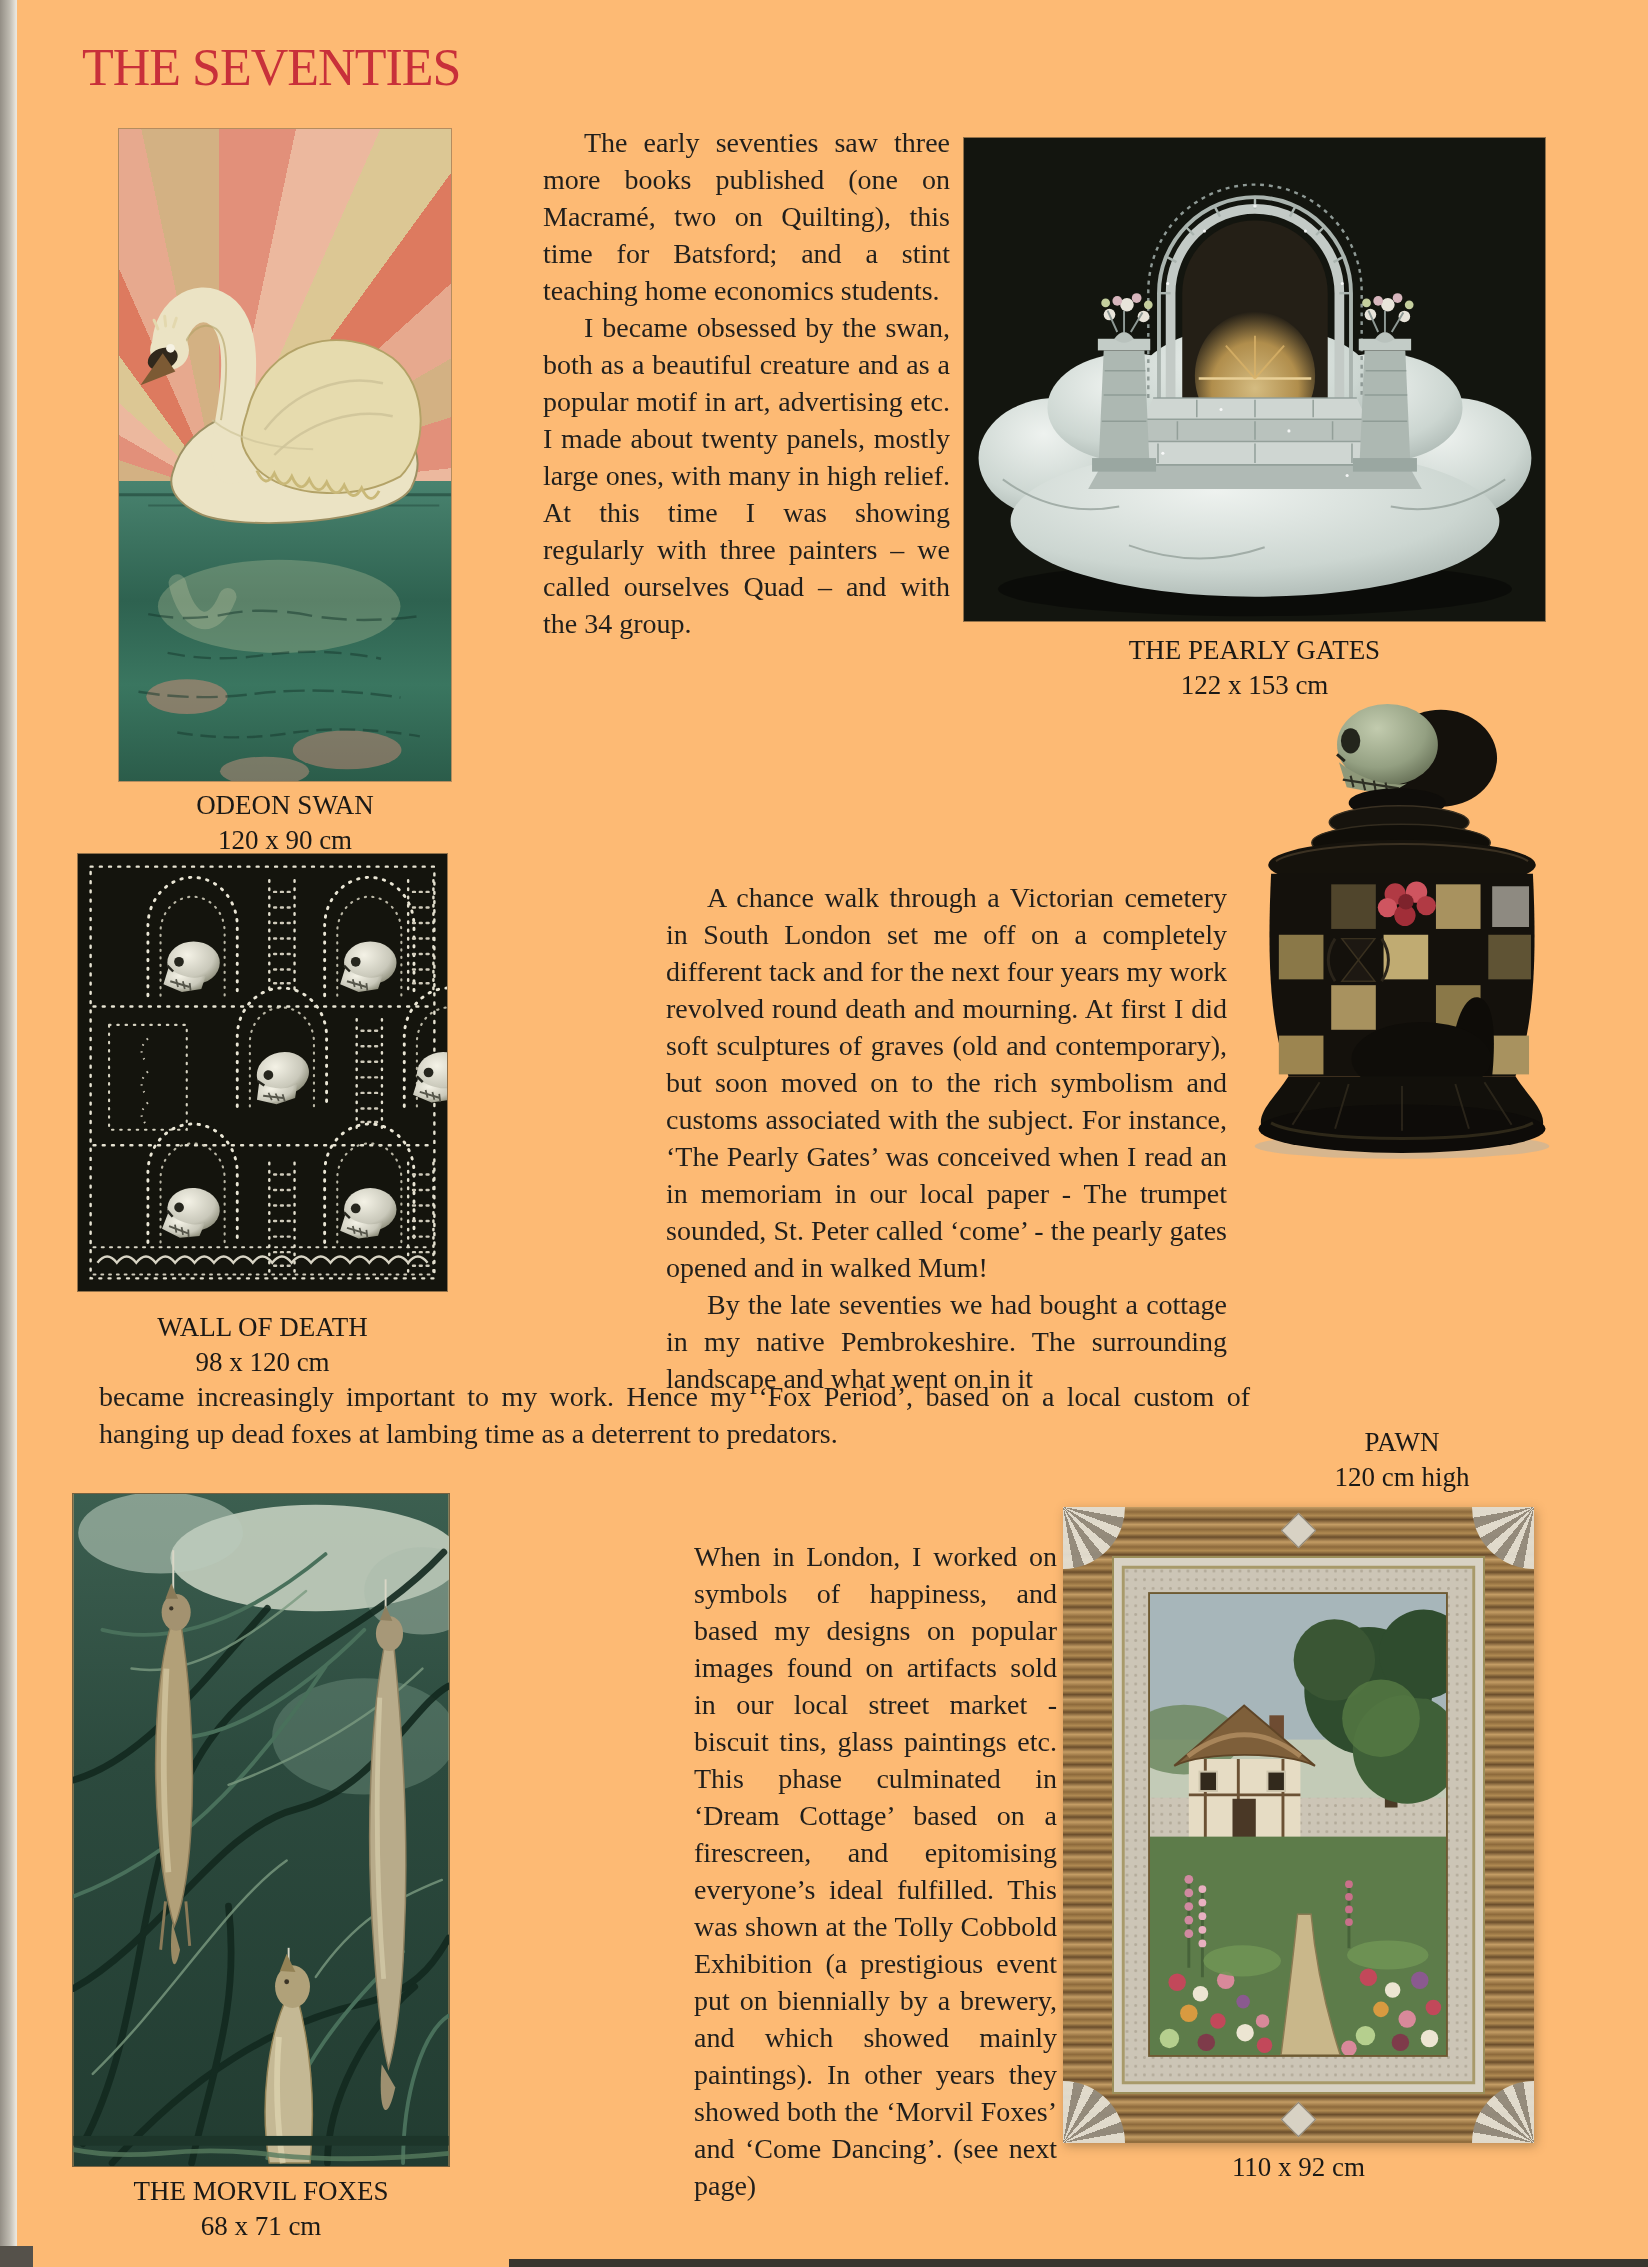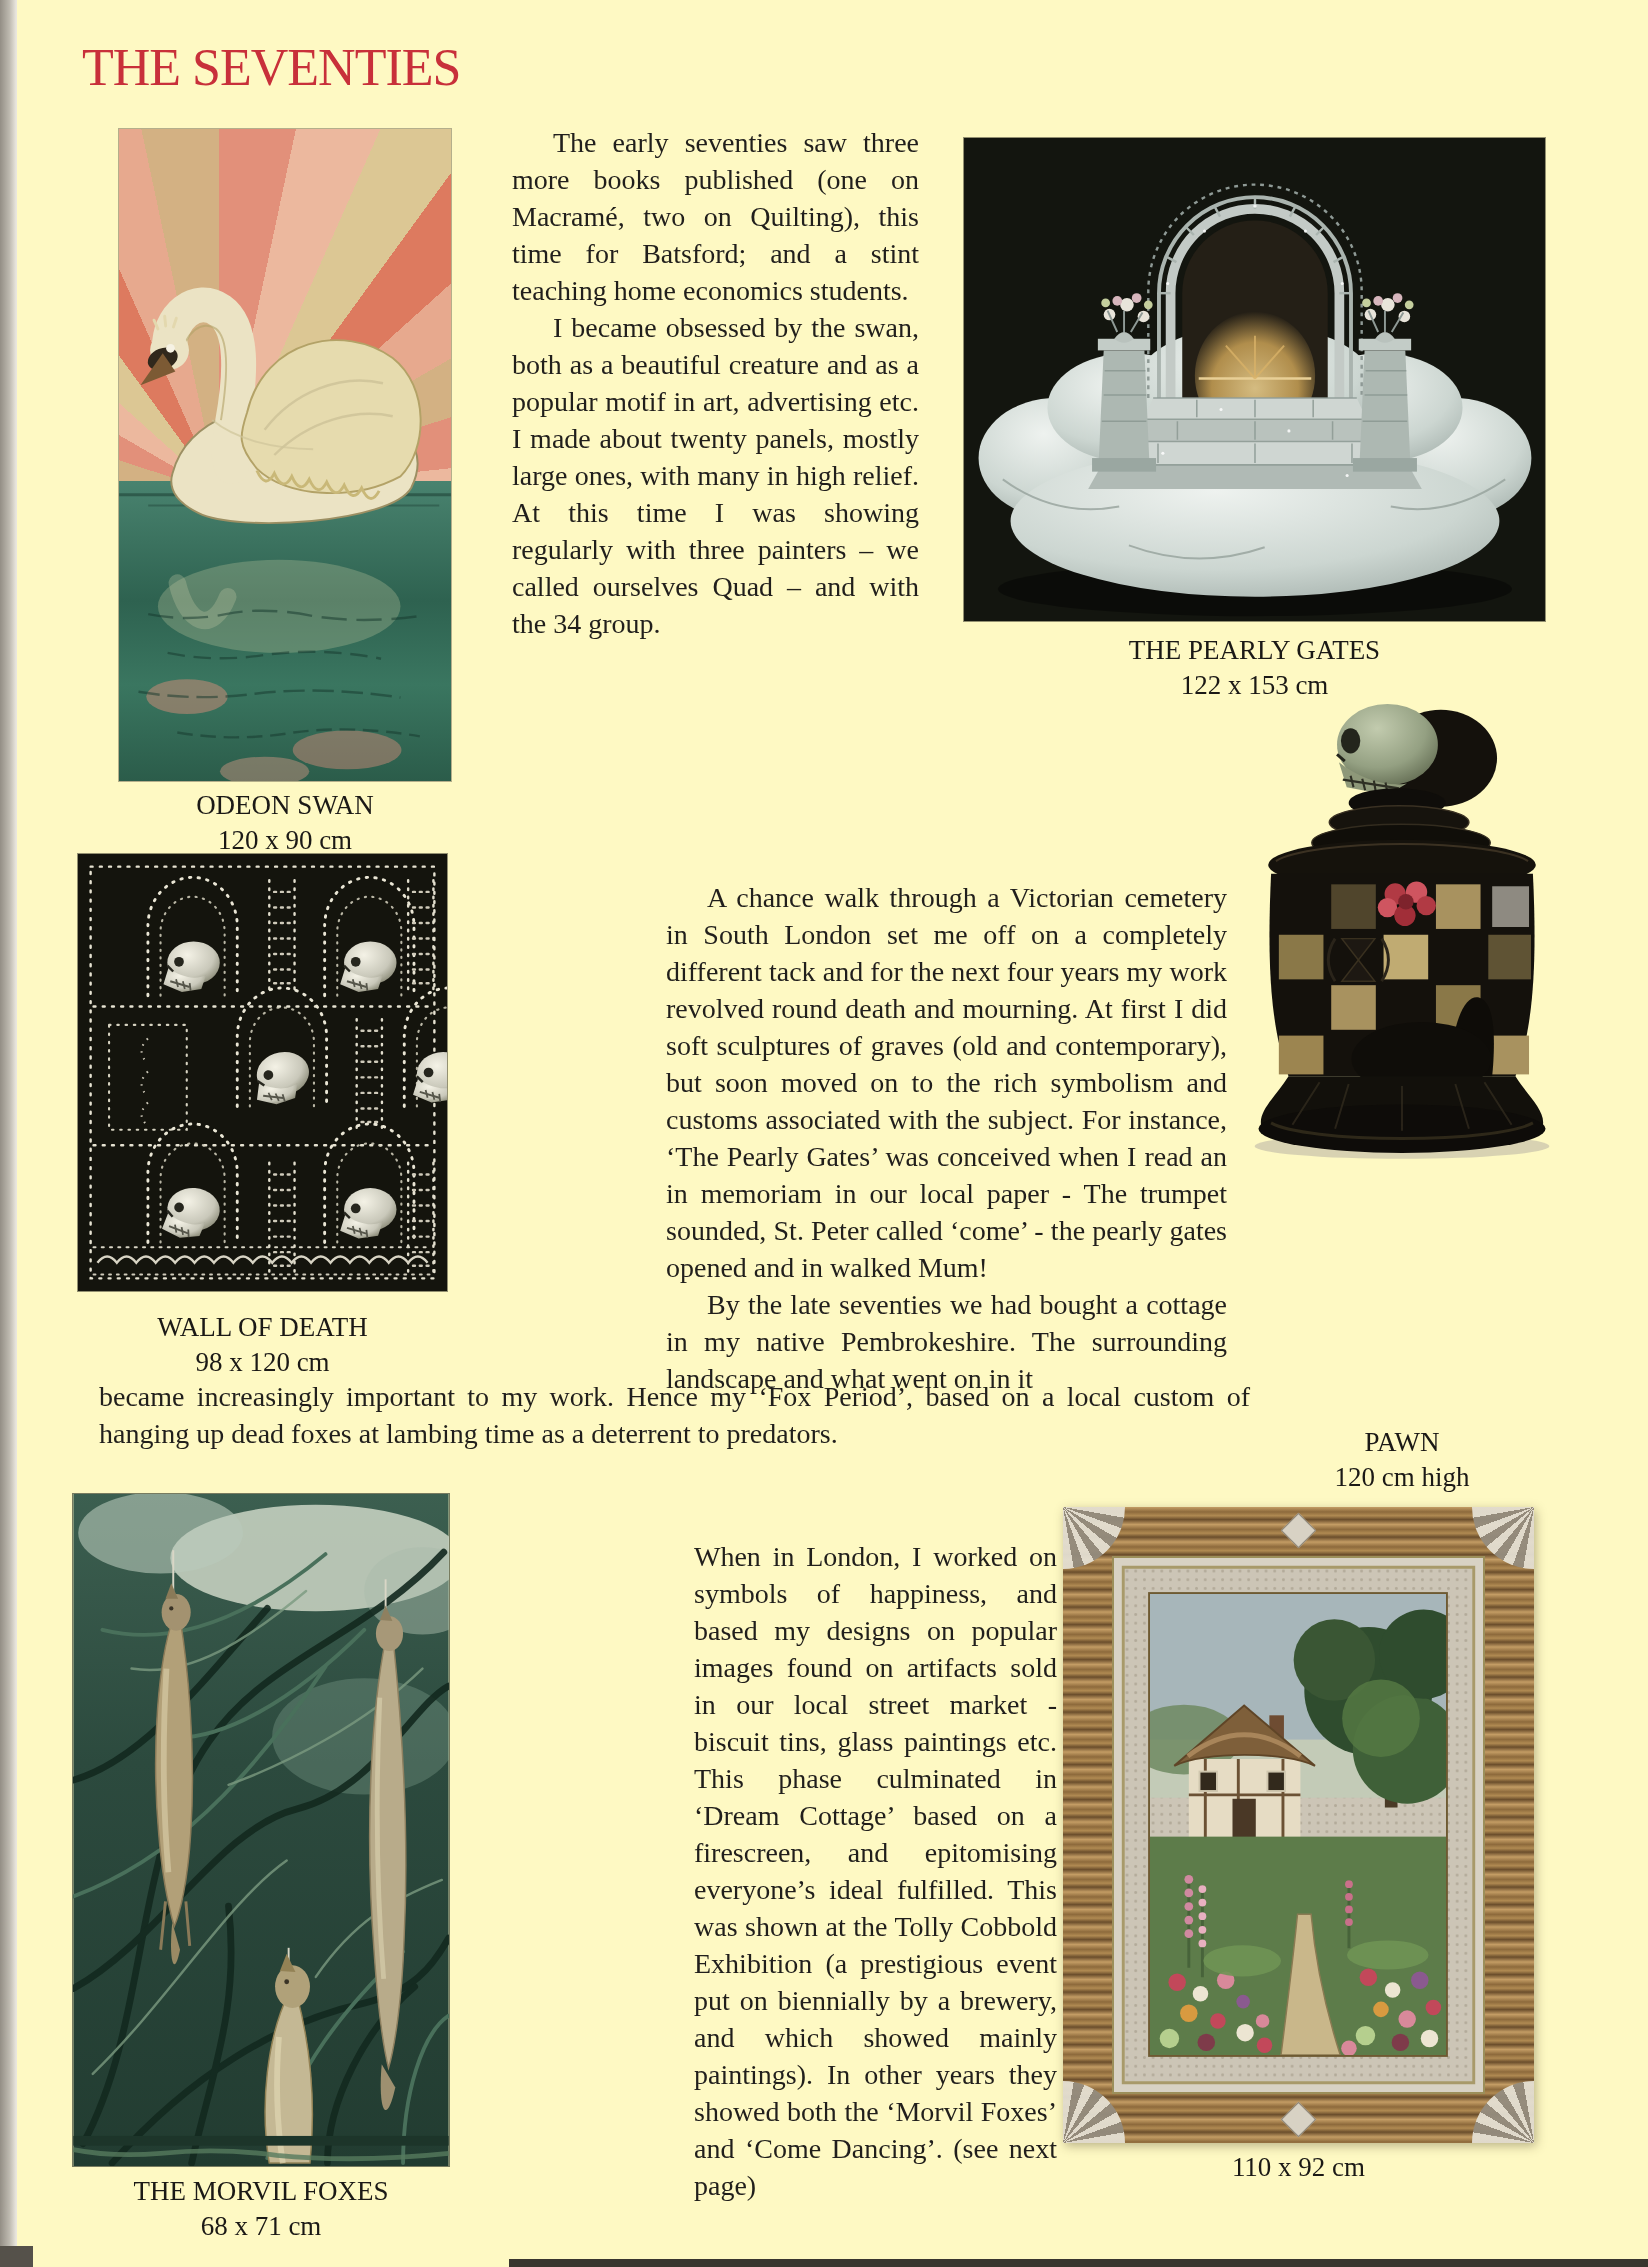--- a/index.html
+++ b/index.html
@@ -1,30 +1,30 @@
 <!DOCTYPE html>
 <html><head>
 <meta charset="utf-8">
 <style>
   html,body{margin:0;padding:0;background:#e8e5dd;}
-  .page{position:relative;width:1649px;height:2268px;background:#fef9c3;overflow:hidden;
+  .page{position:relative;width:1649px;height:2268px;background:#fdba74;overflow:hidden;
         font-family:"Liberation Serif","DejaVu Serif",serif;color:#1e1c1a;}
   
   .scan-edge-left{position:absolute;left:0;top:0;width:16.5px;height:2268px;
     background:linear-gradient(90deg,#938e85,#bdb9af 55%,#e9e6de 95%);}
   .scan-edge-bottom{position:absolute;left:509px;top:2259px;width:1139px;height:8.7px;background:#39362f;}
   .scan-corner{position:absolute;left:0;top:2246px;width:33px;height:21.3px;background:#55514a;}
   
   .page-title{position:absolute;left:82px;top:39px;margin:0;font-size:52px;line-height:58px;
     font-weight:500;letter-spacing:-1px;color:#c8303a;}
   
   .body-col{position:absolute;text-align:justify;font-size:28px;line-height:37px;color:#211f1c;}
   .body-col p{margin:0;text-indent:41px;}
   .body-col p.noindent{text-indent:0;}
-  .col1{left:512px;top:124px;width:407px;}
+  .col1{left:543px;top:124px;width:407px;}
   .col2{left:666px;top:831px;width:561px;margin-top:48px;}
   .colfull{left:87px;top:1378px;width:1151px;margin-left:12px;}
   .col3{left:694px;top:1498px;width:363px;margin-top:40px;}
   
   .art-caption{position:absolute;text-align:center;font-size:27px;line-height:35px;color:#1b1916;}
   .cap-swan{left:119px;top:788px;width:332px;}
   .cap-gates{left:964px;top:633px;width:581px;}
   .cap-wod{left:78px;top:1310px;width:369px;}
   .cap-pawn{left:1242px;top:1425px;width:320px;}
   .cap-foxes{left:73px;top:2174px;width:376px;}

